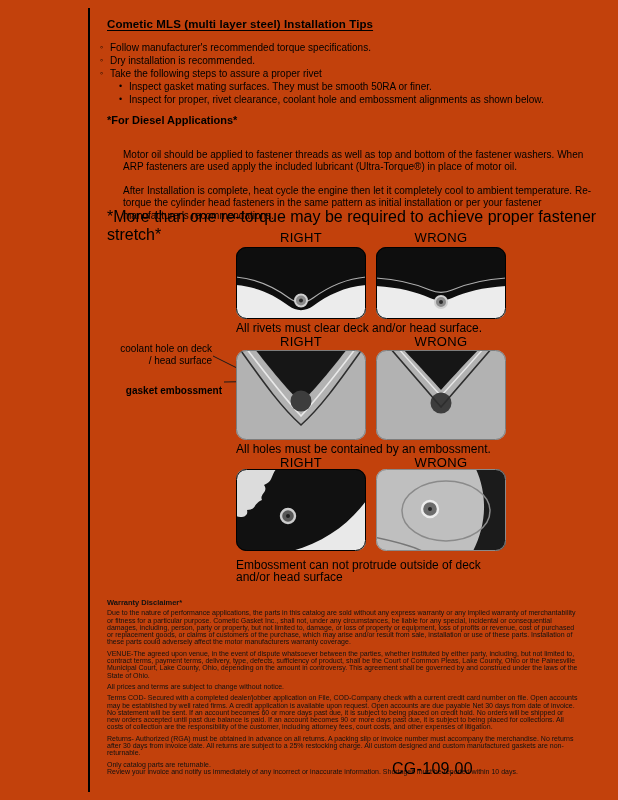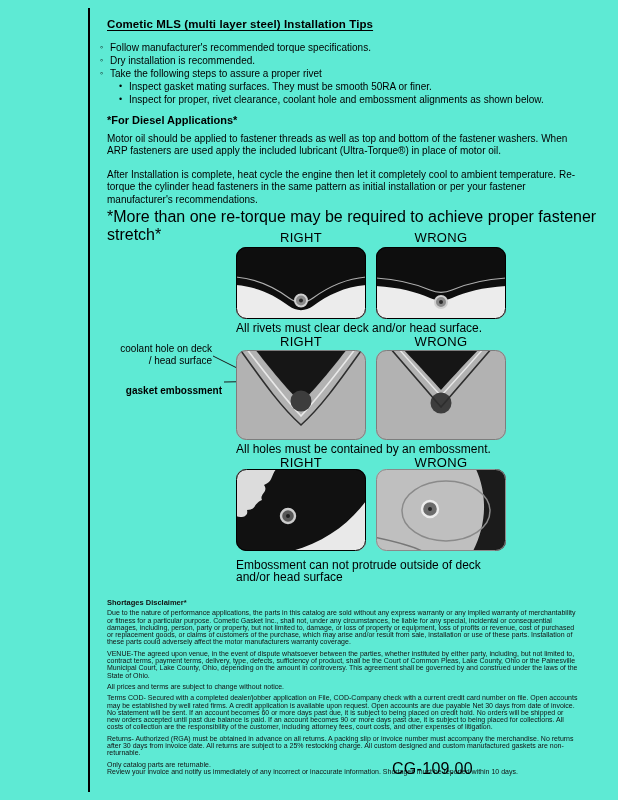--- a/index.html
+++ b/index.html
@@ -1,34 +1,34 @@
 <!DOCTYPE html>
 <html><head>
 <meta charset="utf-8">
 <style>
   html,body{margin:0;padding:0;background:#e9e9e9;}
   .page{
-    position:relative;width:618px;height:800px;background:#5eead4;
+    position:relative;width:618px;height:800px;background:#c2410c;
     font-family:"Liberation Sans",sans-serif;color:#000;overflow:hidden;
     margin:0 auto;
   }
   .edge-line{position:absolute;left:88px;top:8px;width:2px;height:784px;background:#000;}
   .title{
     position:absolute;left:107px;top:18px;margin:0;
     font-size:11.5px;font-weight:bold;text-decoration:underline;
     text-underline-offset:2px;letter-spacing:.1px;
   }
   .tips{position:absolute;left:97px;top:41px;width:480px;font-size:10px;line-height:13px;}
   .tip{display:flex;gap:4px;}
   .tip .marker{width:9px;text-align:center;flex:none;}
   .tip.sub{margin-left:19px;}
   .b1{font-size:9px;}
   .b2{font-size:9px;}
   .diesel-heading{position:absolute;left:107px;top:114px;margin:0;font-size:11px;font-weight:bold;}
-  .para{position:absolute;left:107px;width:472px;margin:0;font-size:10px;line-height:12.3px;}
+  .para{position:absolute;left:107px;width:472px;margin:16px;font-size:10px;line-height:12.3px;}
   .p1{top:133px;}
   .p2{top:169px;}
   .note{position:absolute;left:107px;top:208px;margin:0;font-size:16px;}
   .dlabel{position:absolute;width:130px;text-align:center;font-size:13px;letter-spacing:.3px;}
   .dimg{position:absolute;}
   .caption{position:absolute;font-size:12px;line-height:12px;}
   .anno{position:absolute;font-size:10px;line-height:11.5px;text-align:right;}
   .leader-overlay{position:absolute;left:120px;top:340px;pointer-events:none;}
   .legal{position:absolute;left:107px;top:599px;width:471px;font-size:7px;line-height:7.3px;color:#111;}
   .legal-heading{font-size:7.5px;font-weight:bold;margin:0 0 3px 0;}
@@ -186,21 +186,21 @@
       <path d="M-2,68 C18,72 38,77 50,84" fill="none" stroke="#777777" stroke-width="1.5"></path>
       <circle cx="54" cy="40" r="8" fill="#6b6b6b" stroke="#ececec" stroke-width="2.4"></circle>
       <circle cx="54" cy="40" r="2" fill="#222222"></circle>
     </g>
     <rect x="0.5" y="0.5" width="129" height="81" rx="10" fill="none" stroke="#8a8a8a"></rect>
   </svg>
 
   <div class="caption" style="left:236px;top:551px;width:245px;margin-top:8px;">Embossment can not protrude outside of deck and/or head surface</div>
 
   <div class="legal">
-    <div class="legal-heading">Shortages Disclaimer*</div>
+    <div class="legal-heading">Warranty Disclaimer*</div>
     <p>Due to the nature of performance applications, the parts in this catalog are sold without any express warranty or any implied warranty of merchantability or fitness for a particular purpose.  Cometic Gasket Inc., shall not, under any circumstances, be liable for any special, incidental or consequential damages, including, person, party or property, but not limited to, damage, or loss of property or equipment, loss of profits or revenue, cost of purchased or replacement goods, or claims of customers of the purchase, which may arise and/or result from sale, installation or use of these parts.  Installation of these parts could adversely affect the motor manufacturers warranty coverage.</p>
     <p>VENUE-The agreed upon venue, in the event of dispute whatsoever between the parties, whether instituted by either party, including, but not limited to, contract terms, payment terms, delivery, type, defects, sufficiency of product, shall be the Court of Common Pleas, Lake County, Ohio or the Painesville Municipal Court, Lake County, Ohio, depending on the amount in controversy. This agreement shall be governed by and construed under the laws of the State of Ohio.</p>
     <p>All prices and terms are subject to change without notice.</p>
     <p>Terms COD- Secured with a completed dealer/jobber application on File, COD-Company check with a current credit card number on file.  Open accounts may be established by well rated firms.  A credit application is available upon request.  Open accounts are due payable Net 30 days from date of invoice.  No statement will be sent.  If an account becomes 60 or more days past due, it is subject to being placed on credit hold.  No orders will be shipped or new orders accepted until past due balance is paid.  If an account becomes 90 or more days past due, it is subject to being placed for collections.  All costs of collection are the responsibility of the customer, including attorney fees, court costs, and other expenses of litigation.</p>
     <p>Returns- Authorized (RGA) must be obtained in advance on all returns.  A packing slip or invoice number must accompany the merchandise.  No returns after 30 days from invoice date.  All returns are subject to a 25% restocking charge.  All custom designed and custom manufactured gaskets are non-returnable.</p>
     <p style="margin-bottom:0;">Only catalog parts are returnable.</p>
     <p>Review your invoice and notify us immediately of any incorrect or inaccurate information.  Shortages must be reported within 10 days.</p>
   </div>
 
   <div class="doc-number">CG-109.00</div>

